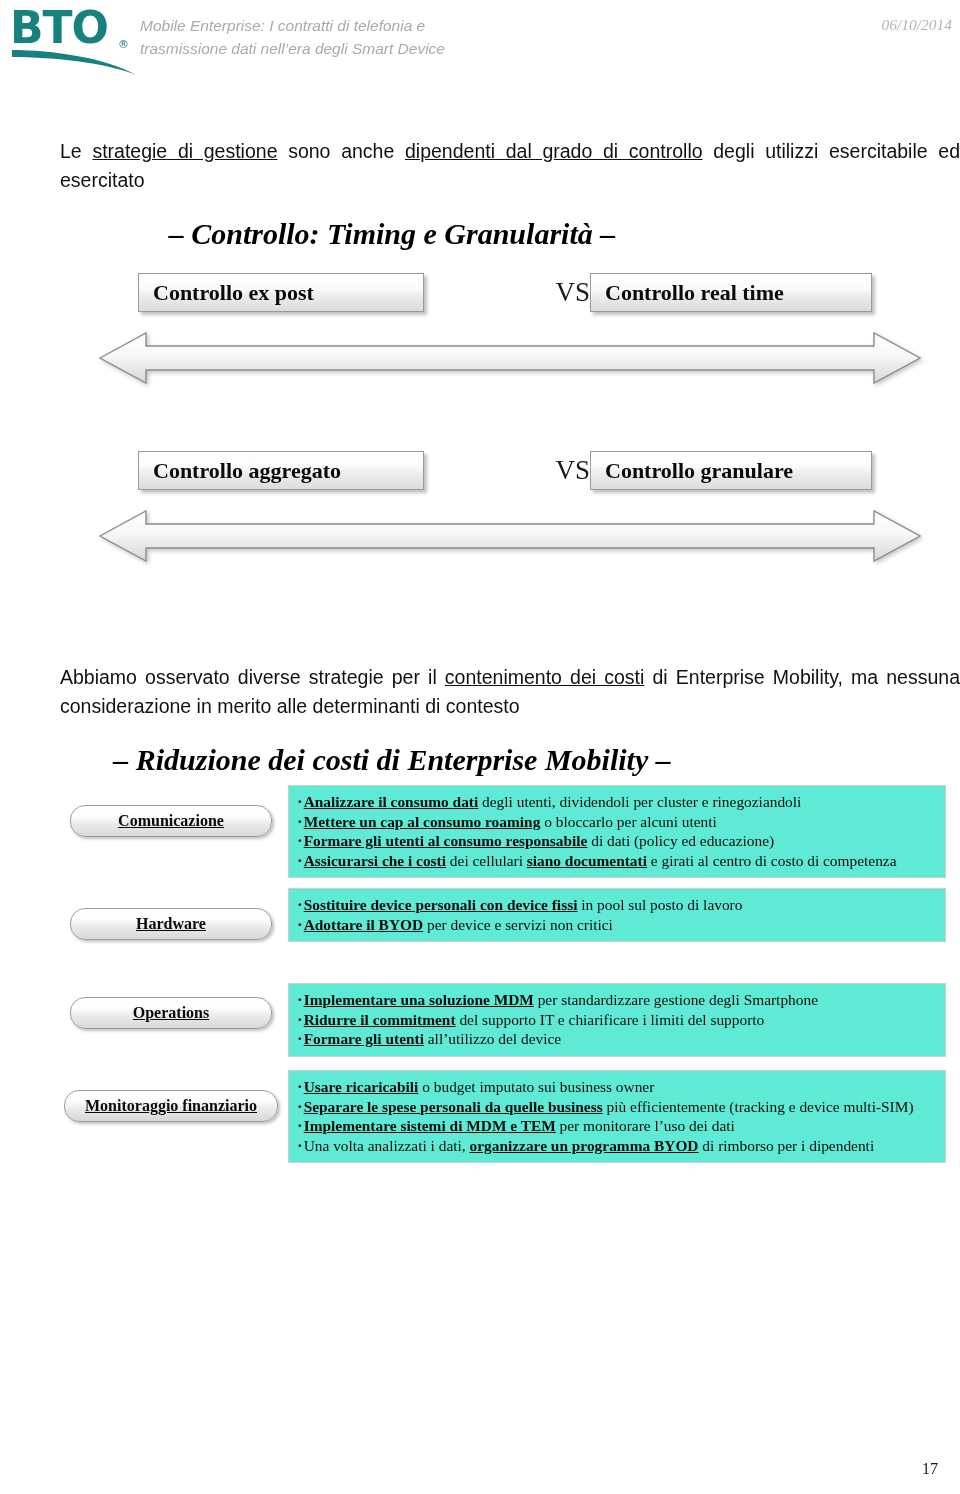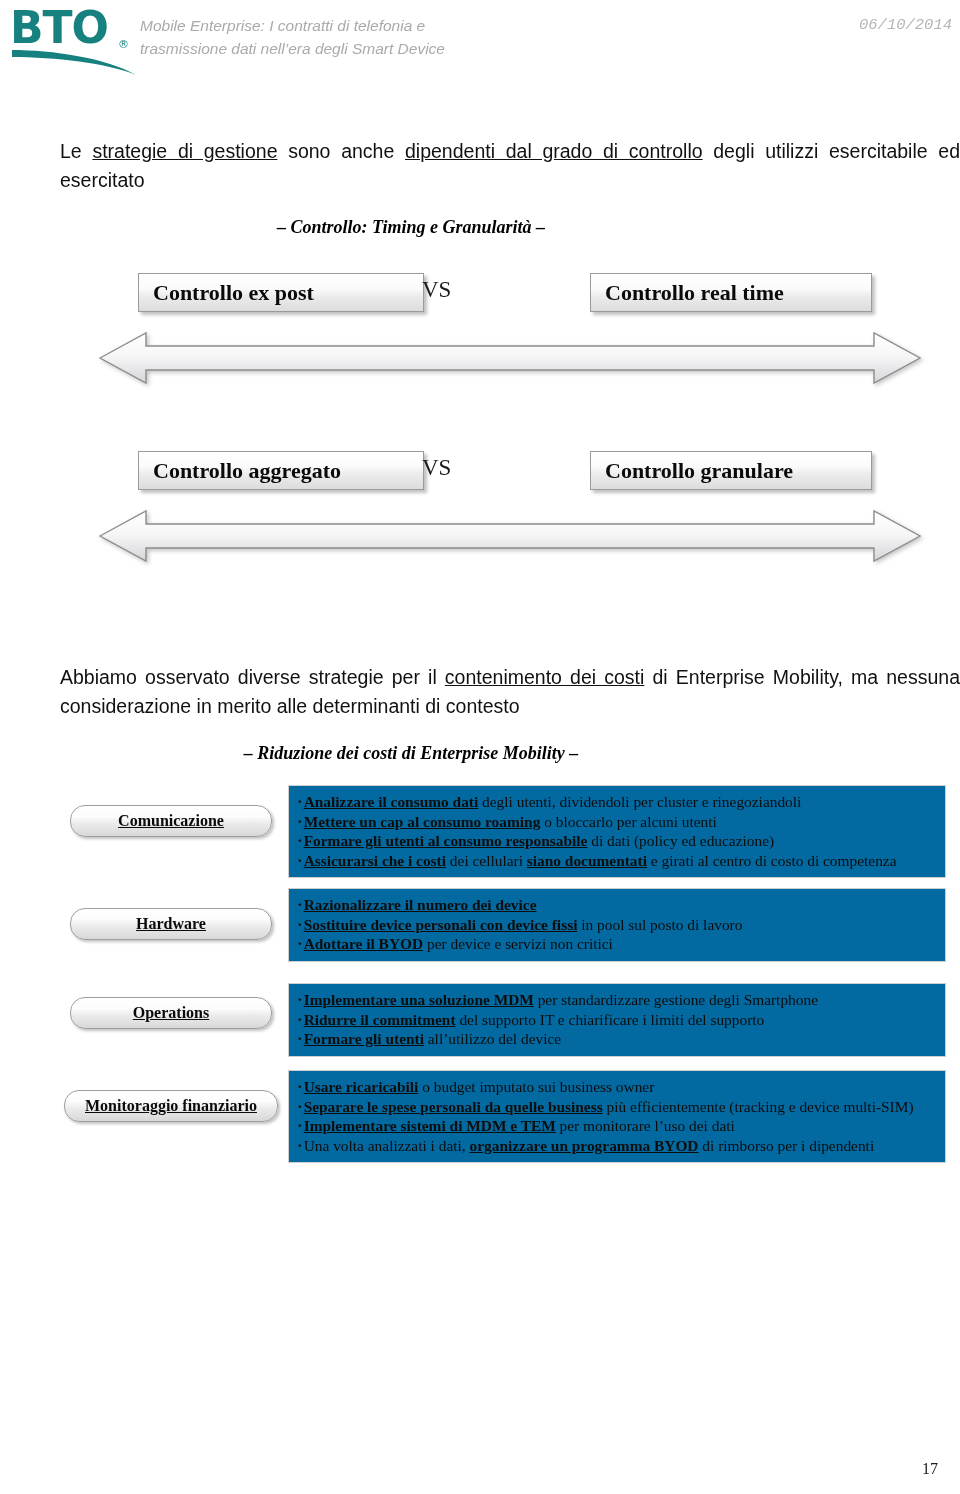--- a/index.html
+++ b/index.html
@@ -63,21 +63,21 @@
     font-family: "Liberation Sans", sans-serif;
     font-style: italic;
     font-size: 15.5px;
     line-height: 23px;
     color: #aaaaaa;
   }
   .header-date {
     position: absolute;
     right: 8px;
     top: 16px;
-    font-family: Liberation Mono, monospace;
+    font-family: Liberation Serif, serif;
     font-style: italic;
     font-size: 15.5px;
     color: #b5b5b5;
   }
 
   
   .main {
     position: absolute;
     top: 95px;
     left: 0;
@@ -97,23 +97,22 @@
   }
   .lead-para .u { text-decoration: underline; }
 
   .section-heading {
     position: absolute;
     width: 784px;
     text-align: center;
     font-family: "Liberation Serif", serif;
     font-weight: bold;
     font-style: italic;
-    font-size: 18px;
+    font-size: 30px;
     color: #000;
-    margin-left: 19px;
   }
   .section-heading-1 { top: 122px; }
 
   
   .vs-row { position: absolute; left: 0; width: 960px; height: 50px; }
   .vs-row-1 { top: 178px; }
   .vs-row-2 { top: 356px; }
 
   .vbox {
     position: absolute;
@@ -132,24 +131,24 @@
     padding-left: 14px;
     white-space: nowrap;
   }
   .vbox-left  { left: 138px; width: 284px; align-items: center; }
   .vbox-right { left: 590px; width: 280px; }
 
   .vs-label {
     position: absolute;
     left: 422px;
     width: 168px;
-    text-align: left;
+    text-align: right;
     top: 4px;
     font-family: "Liberation Serif", serif;
-    font-size: 23px;
+    font-size: 27px;
     color: #1a1a1a;
   }
 
   
   .arrow-wrap { position: absolute; left: 0; width: 960px; height: 62px; }
   .arrow-wrap-1 { top: 232px; }
   .arrow-wrap-2 { top: 410px; }
 
   
   .mid-para {
@@ -194,21 +193,21 @@
     white-space: nowrap;
   }
   .cat-label-w-normal { width: 200px; }
   .cat-label-w-wide   { left: 64px; width: 212px; }
 
   .cat-panel {
     position: absolute;
     left: 288px;
     width: 658px;
     border: 1px solid #cfcfcf;
-    background: #0369a1;
+    background: #5eead4;
     padding: 6px 8px 7px 8px;
     box-sizing: border-box;
   }
   .cat-panel ul {
     margin: 0;
     padding: 0;
     list-style: none;
   }
   .cat-panel li {
     font-family: "Liberation Serif", serif;
@@ -322,21 +321,20 @@
       </ul>
     </div>
   </div>
 
   <div class="cat-row cat-row-2">
     <div class="cat-label-btn cat-label-w-normal" style="top:20px;">
       <span>Hardware</span>
     </div>
     <div class="cat-panel" style="top:0px;">
       <ul>
-        <li><b>Razionalizzare il numero dei device</b><span></span></li>
         <li><b>Sostituire device personali con device fissi</b><span> in pool sul posto di lavoro</span></li>
         <li><b>Adottare il BYOD</b><span> per device e servizi non critici</span></li>
       </ul>
     </div>
   </div>
 
   <div class="cat-row cat-row-3">
     <div class="cat-label-btn cat-label-w-normal" style="top:14px;">
       <span>Operations</span>
     </div>

